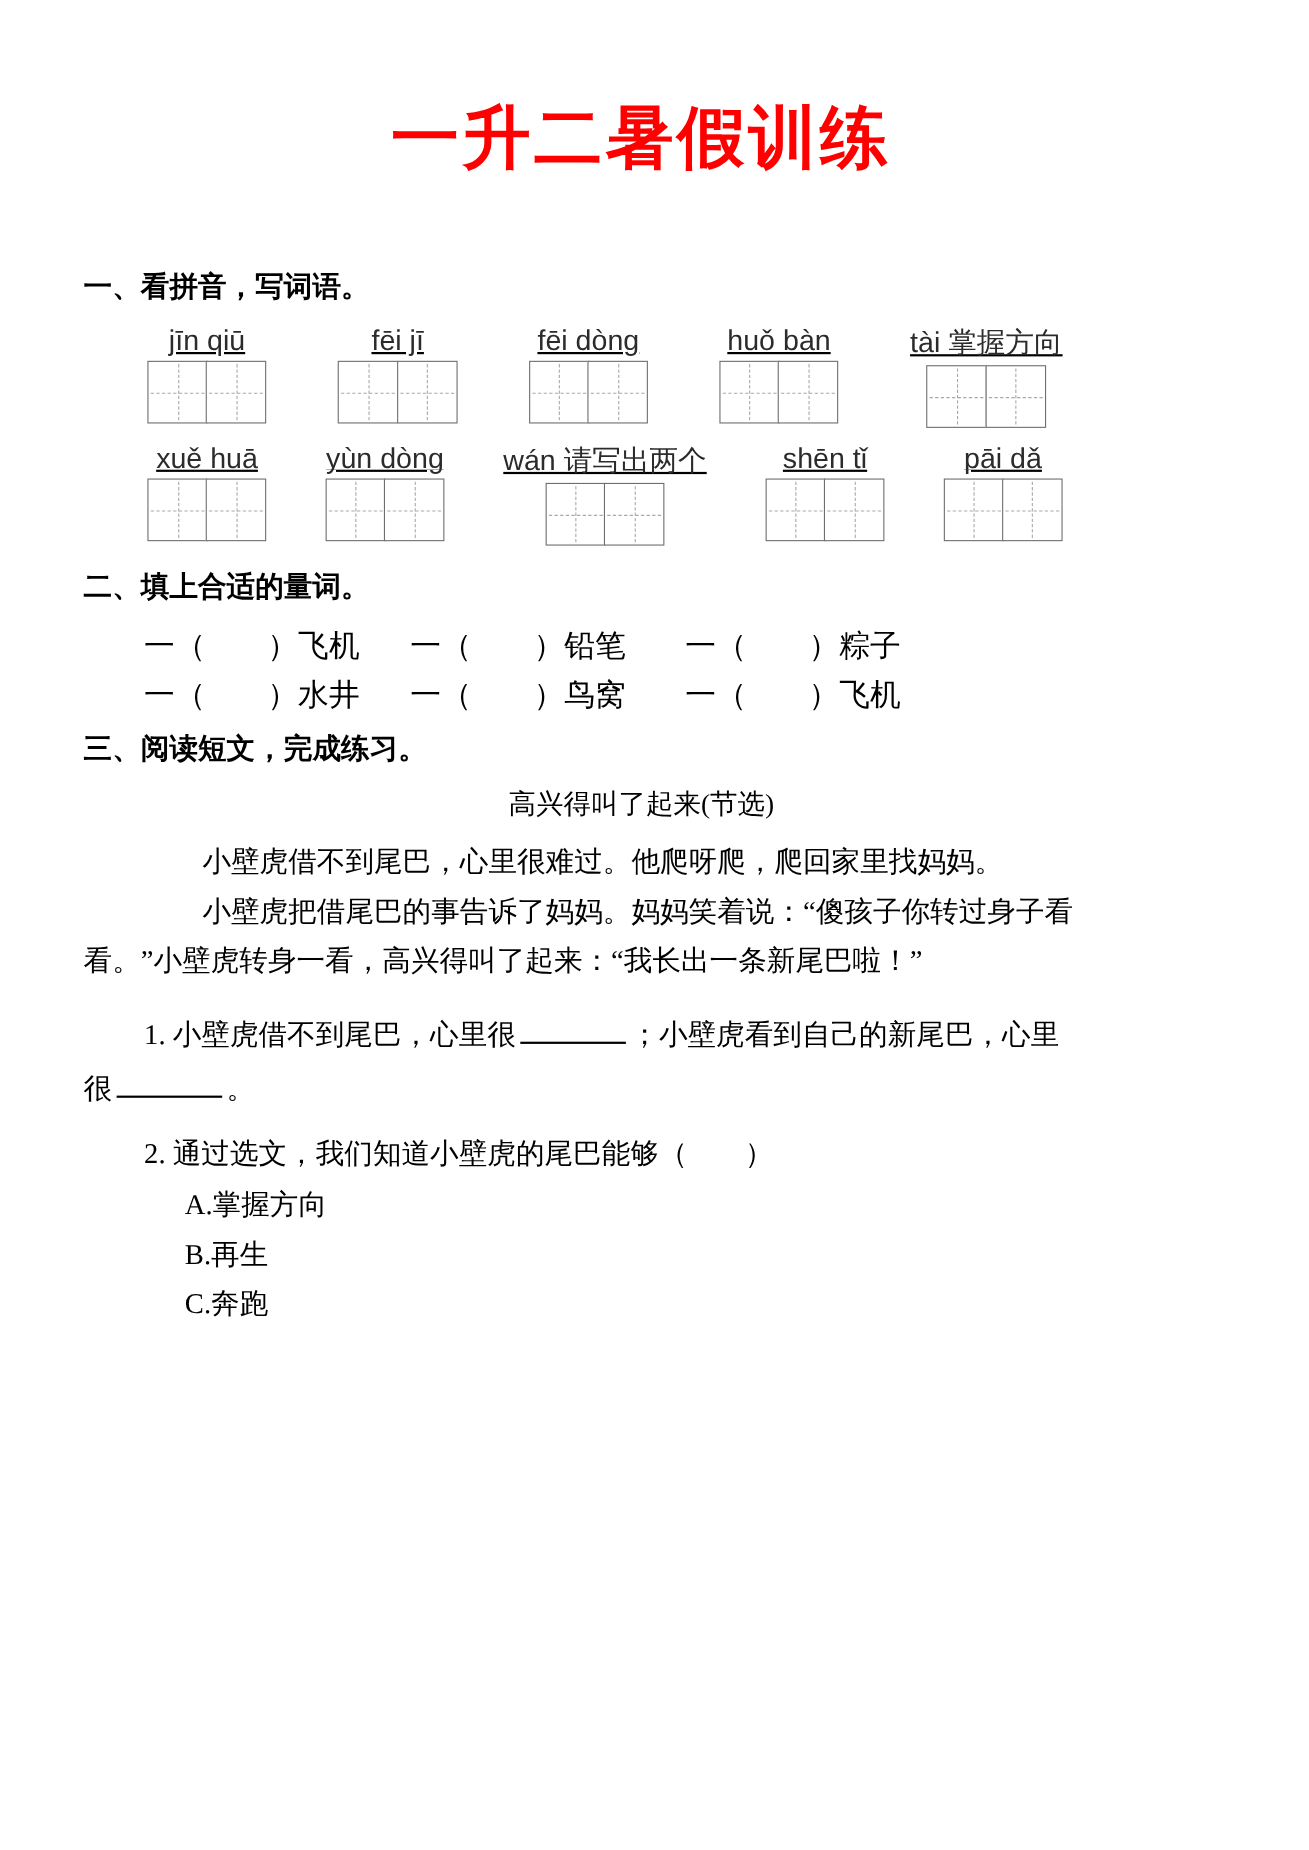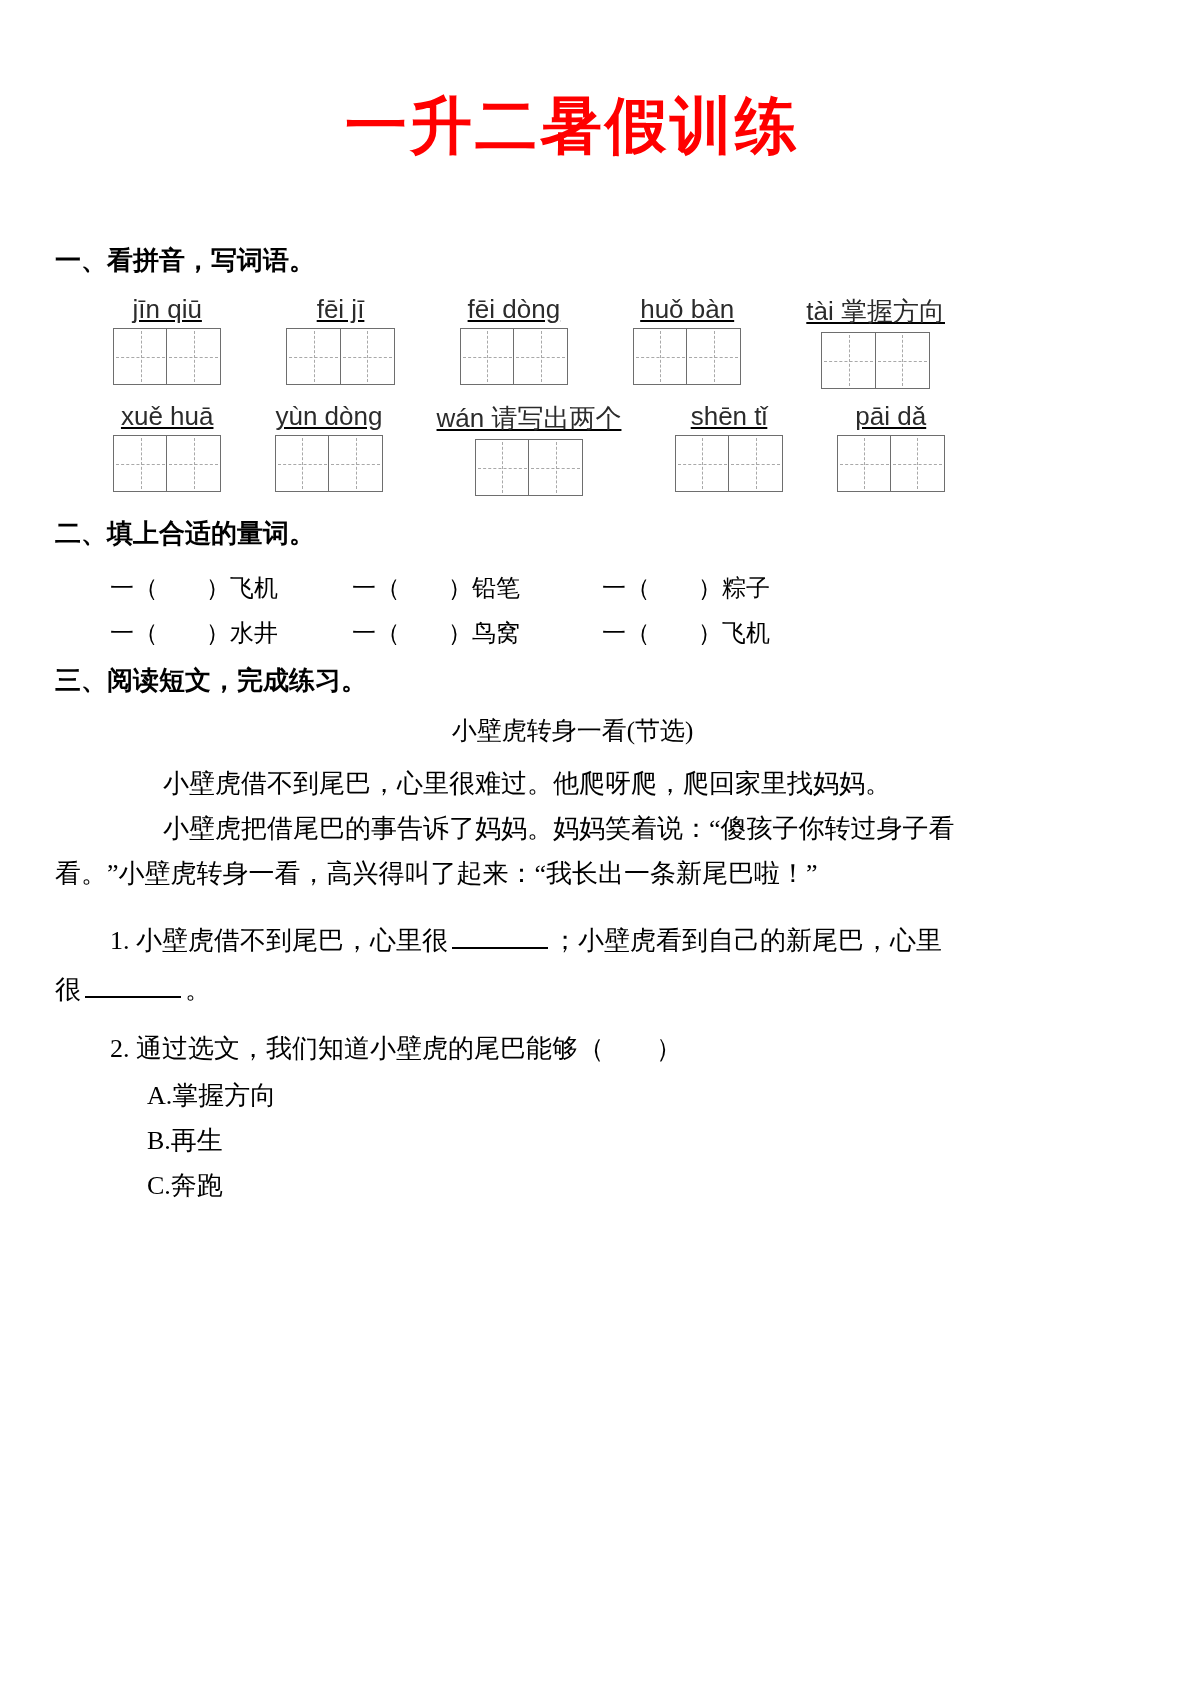--- a/index.html
+++ b/index.html
@@ -2,21 +2,21 @@
 <html><head>
 <meta charset="utf-8">
 <style>
   * { margin: 0; padding: 0; box-sizing: border-box; }
   html, body { background: #ffffff; }
   body { width: 1190px; font-family: "Liberation Serif", serif; }
   .page {
     width: 1190px; height: 1340px;
     background: #ffffff;
     position: relative;
-    padding: 92px 100px 0 55px;
+    padding: 92px 100px 0 76px;
     overflow: hidden;
     color: #000;
   }
   .doc-title {
     text-align: center;
     color: #ff0000;
     font-size: 62px;
     font-weight: bold;
     letter-spacing: 3px;
     line-height: 1.12;
@@ -55,21 +55,21 @@
   .cell + .cell { margin-left: -1.6px; }
   .cell::before {
     content: ""; position: absolute; left: 50%; top: 2px; bottom: 2px;
     border-left: 1.4px dashed #a9a9a9;
   }
   .cell::after {
     content: ""; position: absolute; top: 50%; left: 2px; right: 2px;
     border-top: 1.4px dashed #a9a9a9;
   }
   
-  .measure-grid { margin-left: 55px; margin-top: 22px; font-size: 24px; }
+  .measure-grid { margin-left: 55px; margin-top: 22px; font-size: 28px; }
   .measure-row { display: flex; line-height: 30px; margin-bottom: 15px; }
   .measure-cell { display: inline-block; }
   .measure-cell:nth-child(1) { width: 242px; }
   .measure-cell:nth-child(2) { width: 250px; }
   
   .section-reading { margin-top: 10px; }
   .passage-title {
     text-align: center;
     font-size: 25px;
     margin: 16px 0 14px 0;
@@ -206,21 +206,21 @@
         <span class="measure-cell">一（　　）水井</span>
         <span class="measure-cell">一（　　）鸟窝</span>
         <span class="measure-cell">一（　　）飞机</span>
       </div>
     </div>
   </section>
 
   <section class="section-reading">
     <div class="section-heading">三、阅读短文，完成练习。</div>
 
-    <div class="passage-title">小壁虎转身一看(节选)</div>
+    <div class="passage-title">高兴得叫了起来(节选)</div>
     <p class="passage-p">小壁虎借不到尾巴，心里很难过。他爬呀爬，爬回家里找妈妈。</p>
     <p class="passage-p">小壁虎把借尾巴的事告诉了妈妈。妈妈笑着说：“傻孩子你转过身子看看。”小壁虎转身一看，高兴得叫了起来：“我长出一条新尾巴啦！”</p>
 
     <div class="q-block">
       <div class="q-line q-indent"><span>1. 小壁虎借不到尾巴，心里很</span><span class="blank blank-short"></span><span>；小壁虎看到自己的新尾巴，心里</span></div>
       <div class="q-line"><span>很</span><span class="blank blank-short"></span><span>。</span></div>
     </div>
 
     <div class="q-block" style="margin-top:10px;">
       <div class="q-line q-indent">2. 通过选文，我们知道小壁虎的尾巴能够（　　）</div>

